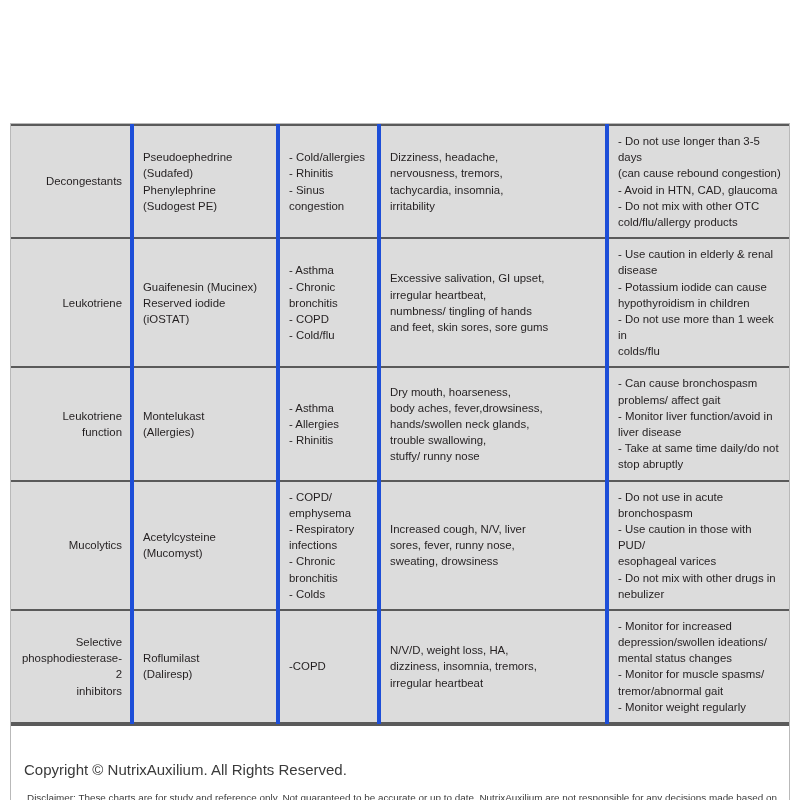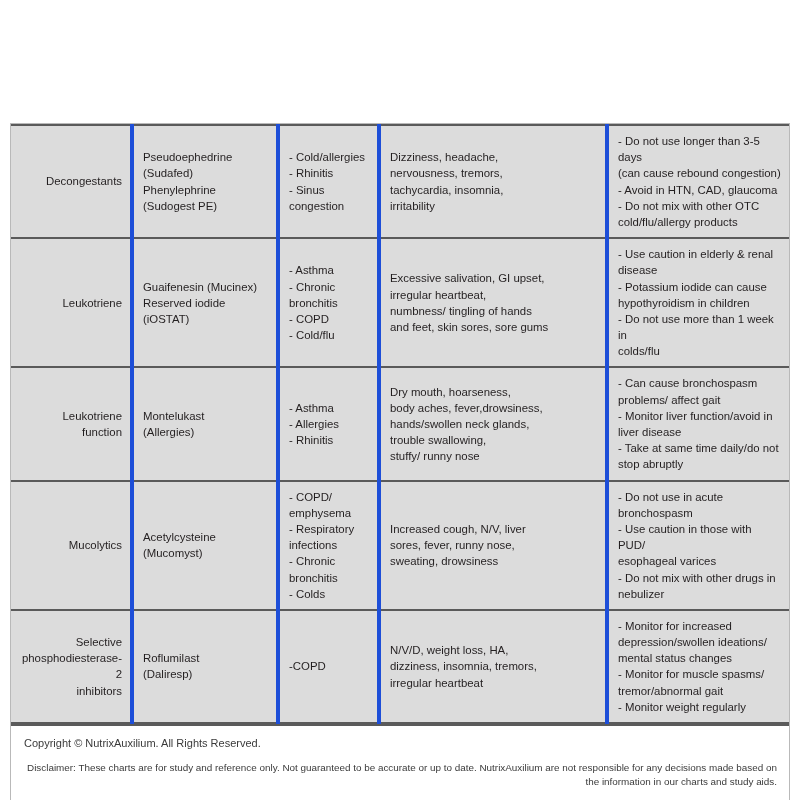--- a/index.html
+++ b/index.html
@@ -55,24 +55,25 @@
   td.c-notes  { border-right: none; }
 
   .cellline { display: block; white-space: pre-wrap; }
 
   #footer {
     border-top: 2px solid #5a5a5a;
     background: #ffffff;
     padding: 9px 12px 11px 13px;
   }
   #footer .copy {
-    font-size: 11px;
+    font-size: 15px;
     color: #3a3a3a;
     line-height: 1.5;
     margin-bottom: 9px;
+    margin-top: 24px;
   }
   #footer .disclaimer {
     font-size: 9.9px;
     color: #3a3a3a;
     line-height: 1.45;
     text-align: right;
   }
 </style>
 </head>
 <body>

